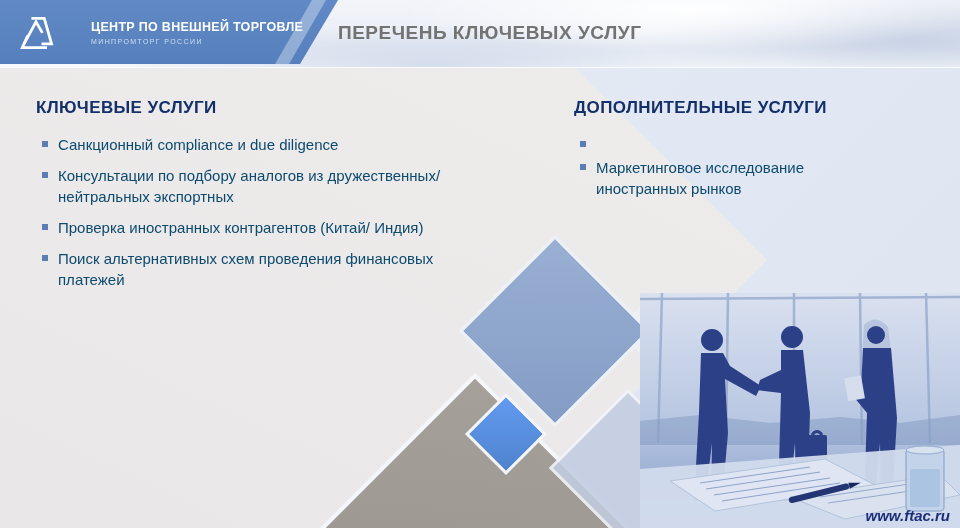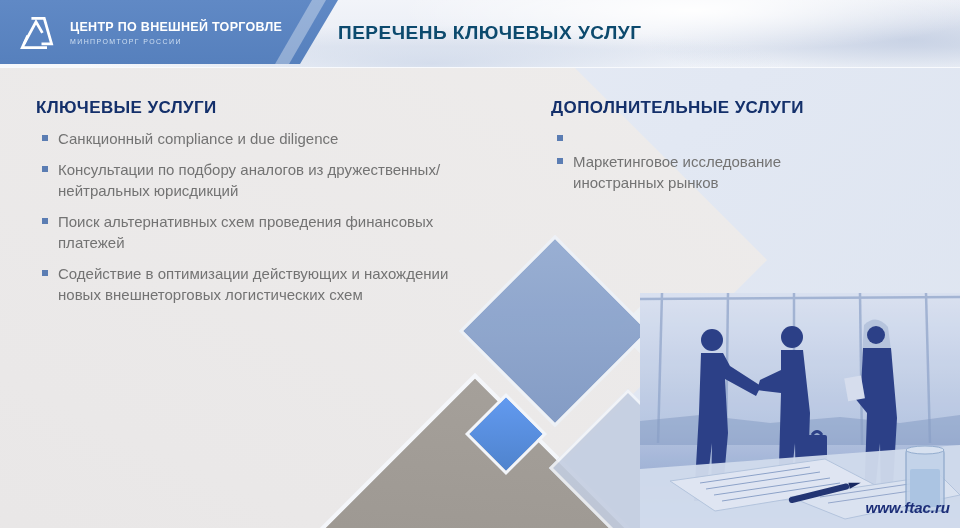--- a/index.html
+++ b/index.html
@@ -53,66 +53,66 @@
     background:
       radial-gradient(ellipse 420px 60px at 72% 15%, rgba(255,255,255,.95), rgba(255,255,255,0) 70%),
       radial-gradient(ellipse 500px 55px at 45% 95%, rgba(186,200,224,.55), rgba(186,200,224,0) 70%),
       radial-gradient(ellipse 380px 70px at 95% 60%, rgba(168,184,213,.5), rgba(168,184,213,0) 70%),
       linear-gradient(180deg,#f2f4f9 0%,#e9edf5 70%,#f7f9fc 100%);
     border-bottom:1px solid #f8fafd;
   }
   .page-title {
     position:absolute; left:338px; top:22px;
     font-size:19px; font-weight:bold; letter-spacing:.5px;
-    color:#0c4a6e;
+    color:#737373;
   }
   .banner {
     position:absolute; left:0; top:0; width:338px; height:64px;
     background:linear-gradient(180deg,#6089c5 0%,#5680bd 100%);
     clip-path:polygon(0 0,100% 0,calc(100% - 38px) 100%,0 100%);
-    display:flex; align-items:center;
+    display:flex; align-items:center;gap:21px;
   }
   .banner-accent {
     position:absolute; left:312px; top:0; width:14px; height:64px;
     background:rgba(255,255,255,.35); transform:skewX(-30deg);
     transform-origin:top left;
   }
   .logo { margin-left:14px; width:44px; height:44px; flex:0 0 auto; }
   .org-block { margin-left:12px; color:#fff; }
   .org-name { font-size:12.5px; font-weight:bold; letter-spacing:.3px; }
   .org-sub  { font-size:7px; letter-spacing:1.4px; color:#cfdff2; margin-top:4px; }
 
   
   .col { position:absolute; z-index:6; }
   .col-left  { left:36px;  top:98px; width:420px; }
-  .col-right { left:551px; top:98px; width:320px; }
+  .col-right { left:574px; top:98px; width:320px; }
   .col h2 {
     font-size:17px; font-weight:bold; letter-spacing:.4px;
-    color:#14306b; margin-bottom:10px;
+    color:#14306b; margin-bottom:16px;
   }
   .svc-list { list-style:none; }
   .svc-list li {
     display:flex; align-items:flex-start;
-    font-size:15px; line-height:21px; color:#737373;
+    font-size:15px; line-height:21px; color:#0c4a6e;
     margin-bottom:10px;
   }
   .bullet {
     flex:0 0 auto; width:6px; height:6px; margin:7px 10px 0 6px;
     background:#5b7db3;
   }
 
   
   .photo {
     position:absolute; left:640px; top:293px; width:320px; height:235px;
     z-index:2;
   }
   .photo svg { display:block; width:100%; height:100%; }
 
   .site-url {
-    position:absolute; right:10px; bottom:12px; z-index:9;
+    position:absolute; right:10px; bottom:4px; z-index:9;
     font-size:15px; font-weight:bold; font-style:italic;
     color:#1c2e78; text-decoration:none;
   }
 </style>
 </head>
 <body>
 
 <div class="slide">
 
   <div class="bg-base"></div>
@@ -215,29 +215,29 @@
 
   <div class="col col-left">
     <h2>КЛЮЧЕВЫЕ УСЛУГИ</h2>
     <ul class="svc-list">
       <li>
           <span class="bullet"></span>
           <span>Санкционный compliance и due diligence</span>
         </li>
       <li>
           <span class="bullet"></span>
-          <span>Консультации по подбору аналогов из дружественных/ нейтральных юрисдикций</span>
+          <span>Консультации по подбору аналогов из дружественных/ нейтральных экспортных</span>
+        </li>
+      <li>
+          <span class="bullet"></span>
+          <span>Проверка иностранных контрагентов (Китай/ Индия)</span>
         </li>
       <li>
           <span class="bullet"></span>
           <span>Поиск альтернативных схем проведения финансовых платежей</span>
-        </li>
-      <li>
-          <span class="bullet"></span>
-          <span>Содействие в оптимизации действующих и нахождении новых внешнеторговых логистических схем</span>
         </li>
     </ul>
   </div>
 
   <div class="col col-right">
     <h2>ДОПОЛНИТЕЛЬНЫЕ УСЛУГИ</h2>
     <ul class="svc-list">
       <li>
           <span class="bullet"></span>
         </li>

